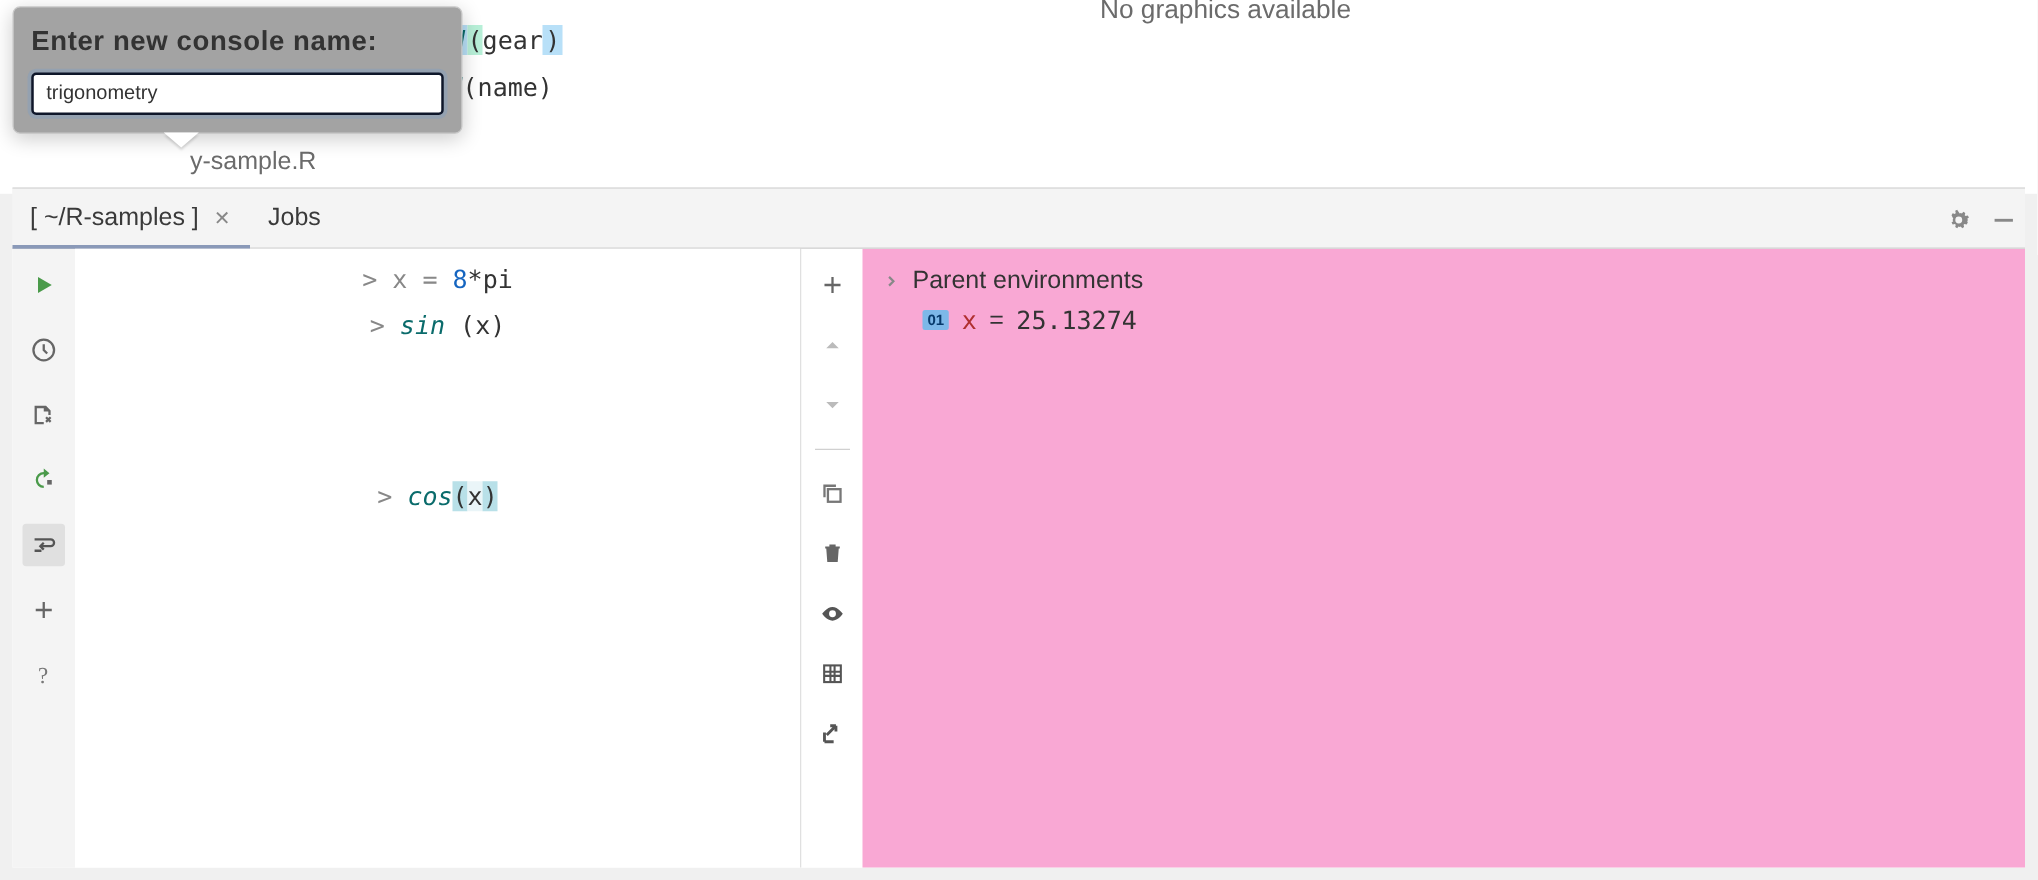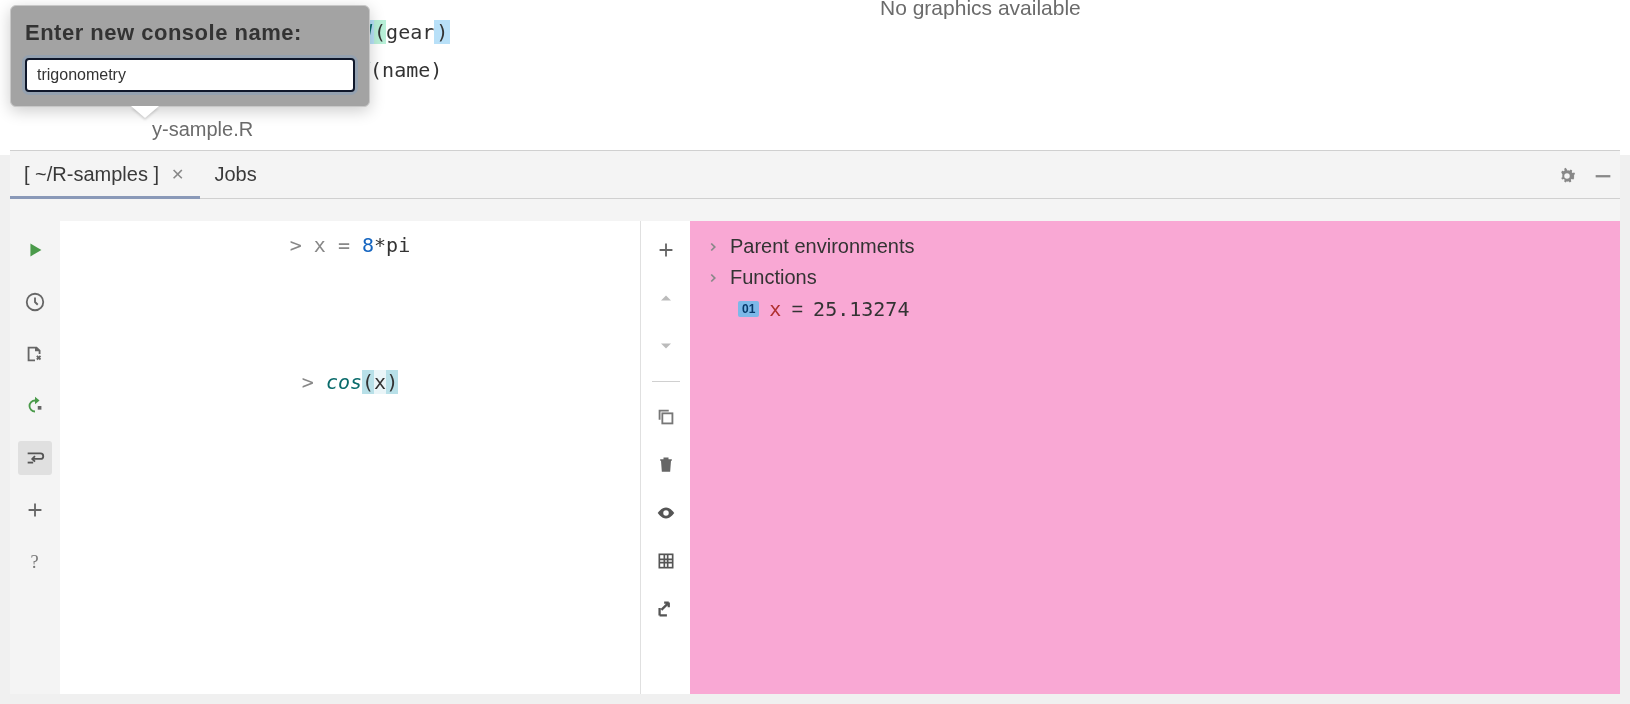--- a/index.html
+++ b/index.html
@@ -102,21 +102,20 @@
     .lower-pane {
       position: absolute;
       top: 150px;
       left: 10px;
       right: 10px;
       bottom: 10px;
       background: #f4f4f4;
       display: flex;
       flex-direction: column;
       border-top: 1px solid #d0d0d0;
-      gap: 22px;
     }
     
     
     .tabs-row {
       height: 48px;
       display: flex;
       align-items: center;
       border-bottom: 1px solid #d0d0d0;
       position: relative;
       background: #f4f4f4;
@@ -341,20 +340,21 @@
       </div>
       <div class="tb-btn">
         <svg viewBox="0 0 24 24" width="22" height="22" fill="#777">
             <text x="7" y="19" font-size="20" font-family="serif">?</text>
           </svg>
       </div>
     </div>
 
     <div class="console-area">
       <div class="console-line"><span class="prompt">&gt; x = </span><span class="num-blue">8</span><span>*pi</span></div>
+      <div class="console-line"><span class="prompt">&gt; </span><span class="fn-italic">sin </span><span>(x)</span></div>
       <div class="console-line current-input"><span class="prompt">&gt; </span><span class="cur-fn">cos</span><span class="paren-hl">(</span><span class="arg-hl">x</span><span class="paren-hl">)</span></div>
     </div>
 
     <div class="mid-toolbar">
       <div class="tb-btn">
         <svg viewBox="0 0 24 24" width="22" height="22">
             <path d="M11 5h2v14h-2zM5 11h14v2H5z" fill="#666"></path>
           </svg>
       </div>
       <div class="tb-btn">
@@ -399,28 +399,20 @@
 
     <div class="env-panel">
       <div class="env-row">
         <span class="expand-arrow">
           <svg viewBox="0 0 24 24" width="14" height="14" fill="none" stroke="#888" stroke-width="3">
               <path d="M9 6l6 6-6 6"></path>
             </svg>
         </span>
         <span>Parent environments</span>
       </div>
-      <div class="env-row">
-        <span class="expand-arrow">
-          <svg viewBox="0 0 24 24" width="14" height="14" fill="none" stroke="#888" stroke-width="3">
-              <path d="M9 6l6 6-6 6"></path>
-            </svg>
-        </span>
-        <span>Functions</span>
-      </div>
       <div class="env-row env-indent">
         <span class="var-badge">01</span>
         <span class="var-name">x</span>
         <span class="var-eq">=</span>
         <span class="var-val">25.13274</span>
       </div>
     </div>
 
   </div>
 </div>

